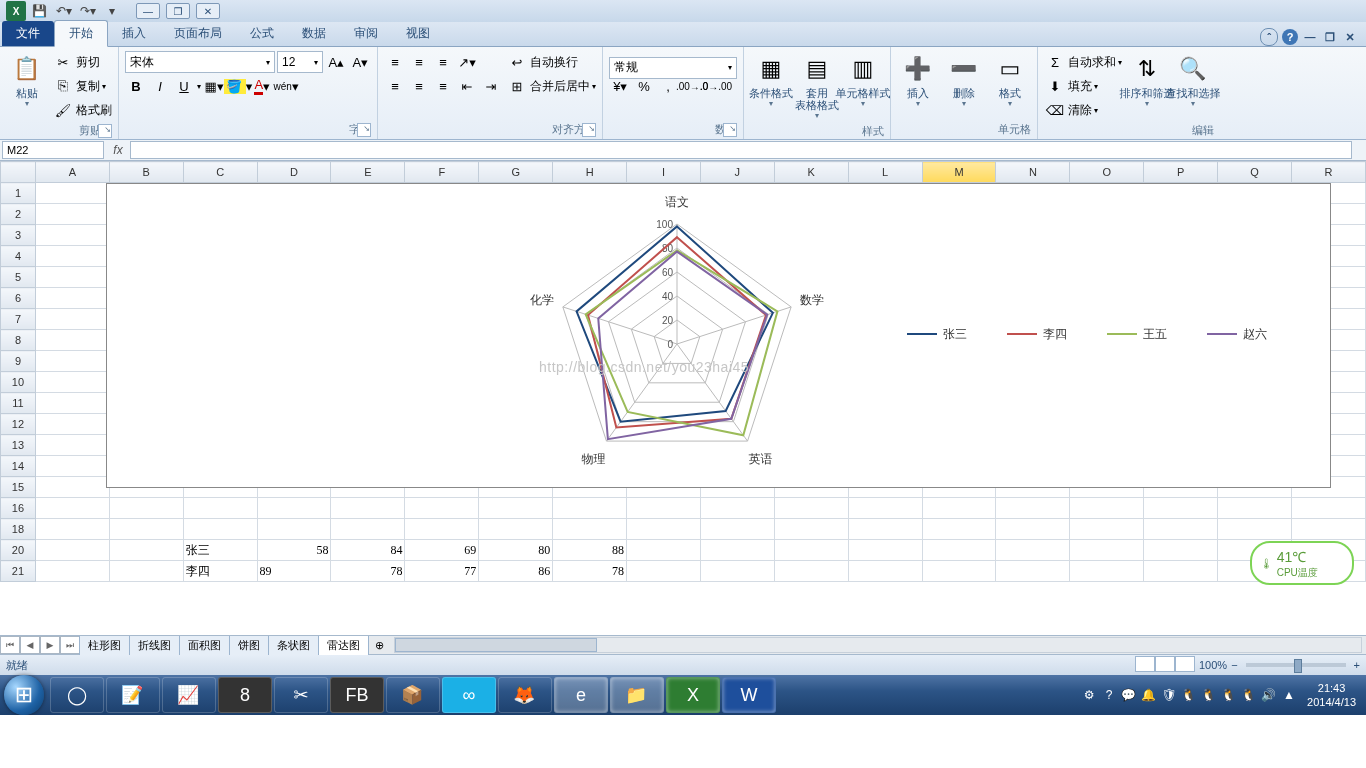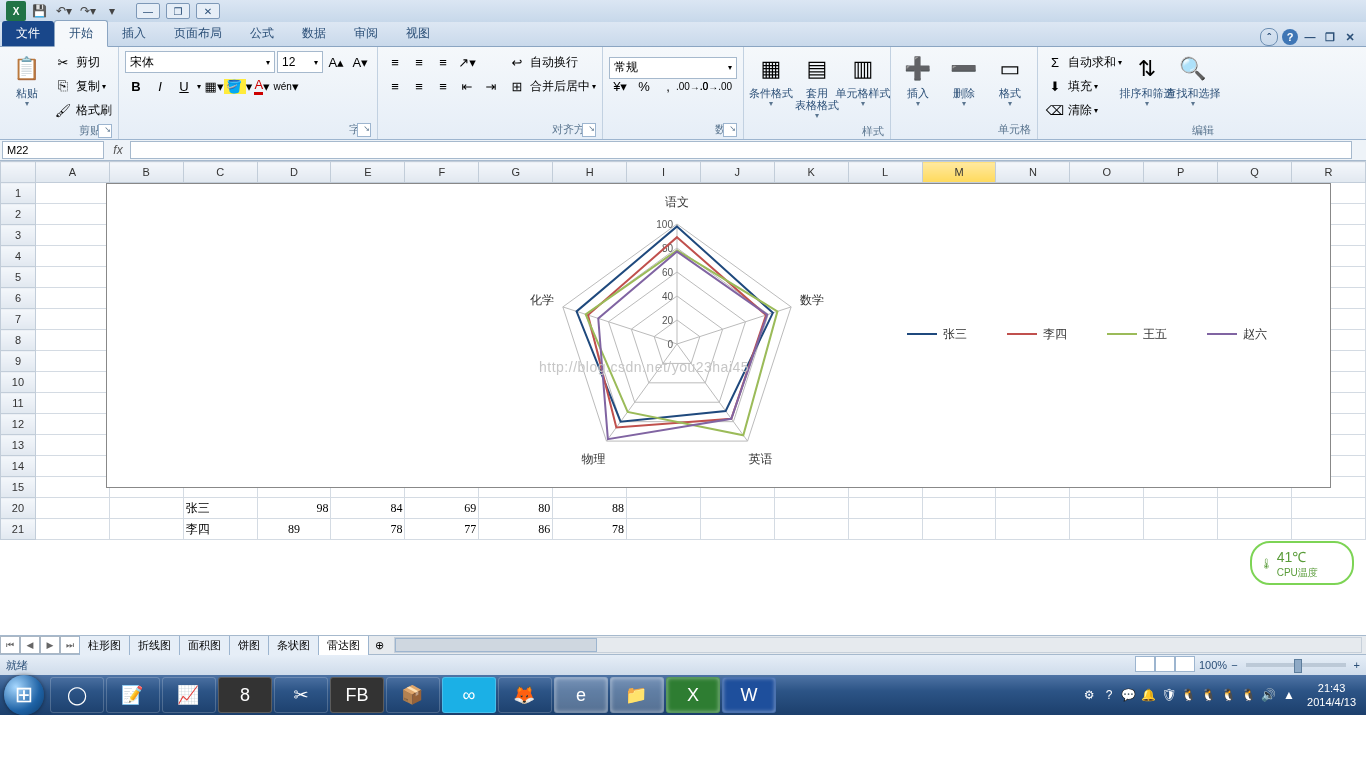--- a/index.html
+++ b/index.html
@@ -644,46 +644,88 @@
           <td class="" style=""></td>
           <td class="" style=""></td>
           <td class="" style=""></td>
           <td class="" style=""></td>
           <td class="" style=""></td>
           <td class="" style=""></td>
           <td class="" style=""></td>
           <td class="" style=""></td>
         </tr>
         <tr>
+          <th class="rowhdr">16</th>
+          <td class="" style=""></td>
+          <td class="" style=""></td>
+          <td class="" style=""></td>
+          <td class="" style=""></td>
+          <td class="" style=""></td>
+          <td class="" style=""></td>
+          <td class="" style=""></td>
+          <td class="" style=""></td>
+          <td class="" style=""></td>
+          <td class="" style=""></td>
+          <td class="" style=""></td>
+          <td class="" style=""></td>
+          <td class="" style=""></td>
+          <td class="" style=""></td>
+          <td class="" style=""></td>
+          <td class="" style=""></td>
+          <td class="" style=""></td>
+          <td class="" style=""></td>
+        </tr>
+        <tr>
+          <th class="rowhdr">18</th>
+          <td class="" style=""></td>
+          <td class="" style=""></td>
+          <td class="" style=""></td>
+          <td class="" style=""></td>
+          <td class="" style=""></td>
+          <td class="" style=""></td>
+          <td class="" style=""></td>
+          <td class="" style=""></td>
+          <td class="" style=""></td>
+          <td class="" style=""></td>
+          <td class="" style=""></td>
+          <td class="" style=""></td>
+          <td class="" style=""></td>
+          <td class="" style=""></td>
+          <td class="" style=""></td>
+          <td class="" style=""></td>
+          <td class="" style=""></td>
+          <td class="" style=""></td>
+        </tr>
+        <tr>
           <th class="rowhdr">20</th>
           <td class="" style=""></td>
           <td class="" style=""></td>
           <td class="" style="text-align:left;">张三</td>
-          <td class="" style="text-align:right;">98</td>
+          <td class="" style="text-align:right;">58</td>
           <td class="" style="text-align:right;">84</td>
           <td class="" style="text-align:right;">69</td>
           <td class="" style="text-align:right;">80</td>
           <td class="" style="text-align:right;">88</td>
           <td class="" style=""></td>
           <td class="" style=""></td>
           <td class="" style=""></td>
           <td class="" style=""></td>
           <td class="" style=""></td>
           <td class="" style=""></td>
           <td class="" style=""></td>
           <td class="" style=""></td>
           <td class="" style=""></td>
           <td class="" style=""></td>
         </tr>
         <tr>
           <th class="rowhdr">21</th>
           <td class="" style=""></td>
           <td class="" style=""></td>
           <td class="" style="text-align:left;">李四</td>
-          <td class="" style="text-align:center;">89</td>
+          <td class="" style="text-align:left;">89</td>
           <td class="" style="text-align:right;">78</td>
           <td class="" style="text-align:right;">77</td>
           <td class="" style="text-align:right;">86</td>
           <td class="" style="text-align:right;">78</td>
           <td class="" style=""></td>
           <td class="" style=""></td>
           <td class="" style=""></td>
           <td class="" style=""></td>
           <td class="" style=""></td>
           <td class="" style=""></td>

